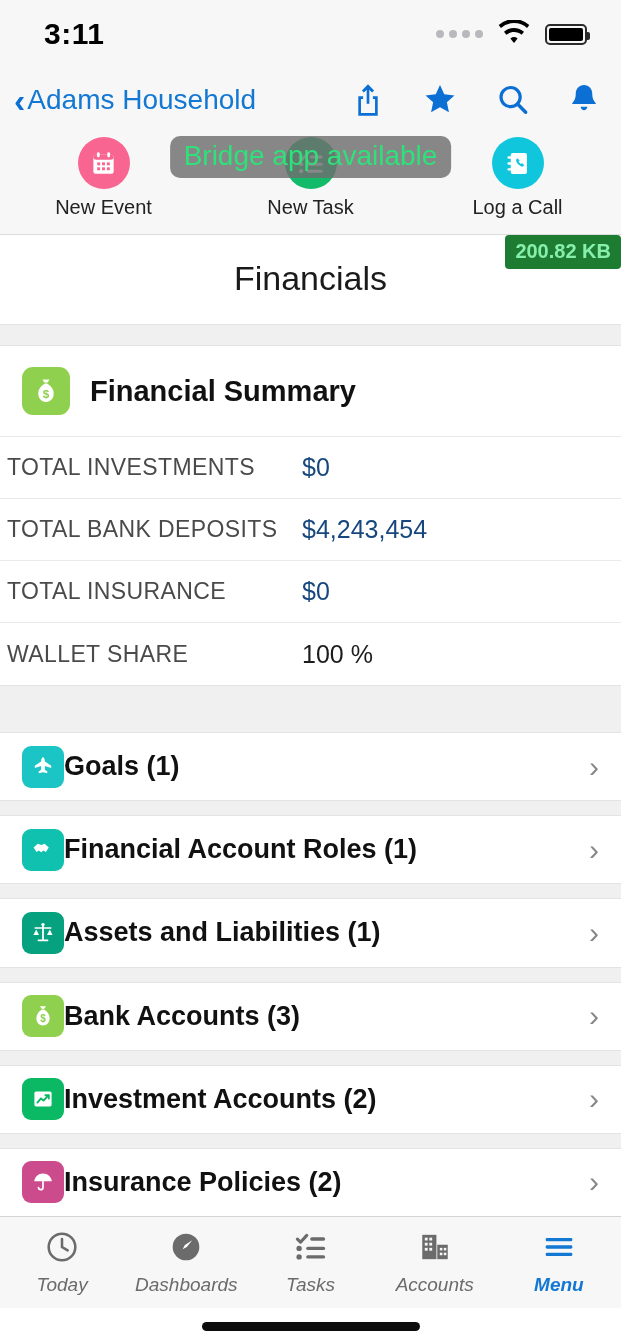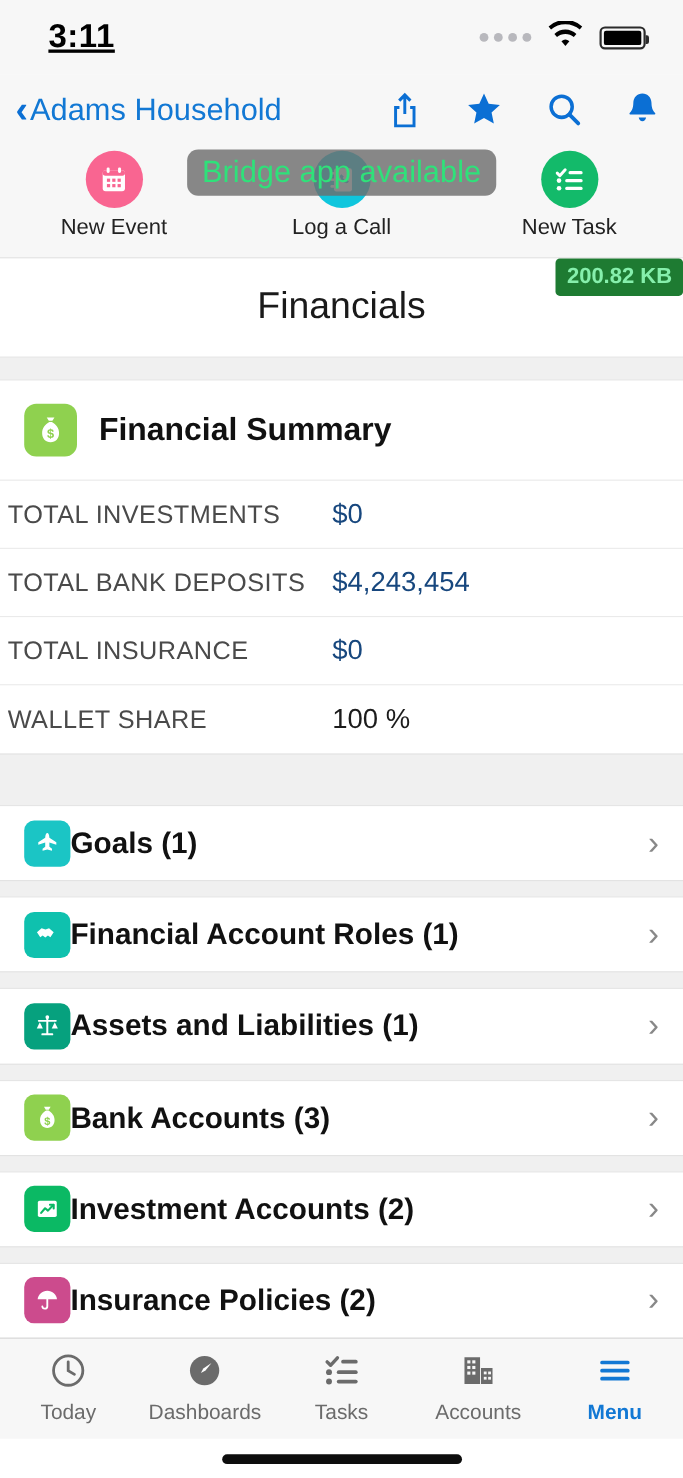--- a/index.html
+++ b/index.html
@@ -8,21 +8,21 @@
     font-family: "Liberation Sans", sans-serif;
     background: #ffffff;
     overflow: hidden;
   }
   #phone { position: relative; width: 621px; height: 1344px; background: #fff; display: flex; flex-direction: column; }
 
   
   .statusbar {
     height: 68px; background: #f7f7f7;
     display: flex; align-items: center; justify-content: space-between;
-    padding: 0 34px 0 44px; flex: none; text-decoration: underline;
+    padding: 0 34px 0 44px; flex: none;
   }
   .clock { font-size: 30px; font-weight: 600; color: #000; letter-spacing: .5px; }
   .status-right { display: flex; align-items: center; gap: 14px; }
   .dots { display: flex; gap: 5px; align-items: center; }
   .dots i { width: 8px; height: 8px; border-radius: 50%; background: #b8b8bd; display: block; }
   .batt { width: 42px; height: 21px; border: 2px solid #2b2b2b; border-radius: 5px; position: relative; padding: 2px; }
   .batt::after { content: ""; position: absolute; right: -5px; top: 6px; width: 3px; height: 8px; background: #2b2b2b; border-radius: 0 2px 2px 0; }
   .batt i { display: block; width: 100%; height: 100%; background: #000; border-radius: 2px; }
 
   
@@ -85,21 +85,21 @@
     display: flex; align-items: center; 
     height: 70px; padding: 0 22px; background: #fff; cursor: pointer;
   }
   .rrow .tile { width: 42px; height: 42px; border-radius: 9px; }
   .rrow .rlabel { font-size: 27px; font-weight: 700; color: #111; }
   .rrow .arrow { margin-left: auto; color: #888; font-size: 30px; font-weight: 400; line-height: 1; }
 
   
   .tabbar {
     margin-top: auto; height: 92px; background: #f7f7f7; border-top: 1px solid #d4d4d4;
-    display: flex; align-items: center; flex: none;
+    display: flex; align-items: center; flex: none; font-style: italic;
   }
   .tab { flex: 1; display: flex; flex-direction: column; align-items: center; gap: 6px; cursor: pointer; }
   .tab .tlbl { font-size: 19px; color: #6b6b6b; }
   .tab.active .tlbl { color: #1278d4; font-weight: 700; }
   .homebar { height: 36px; background: #fff; display: flex; align-items: center; justify-content: center; flex: none; }
   .homebar i { display: block; width: 218px; height: 9px; border-radius: 5px; background: #0d0d0d; }
 </style>
 </head>
 <body>
 
@@ -173,47 +173,47 @@
               <rect x="15" y="11" width="2.6" height="2.6"></rect>
               <rect x="6.4" y="15.4" width="2.6" height="2.6"></rect>
               <rect x="10.7" y="15.4" width="2.6" height="2.6"></rect>
               <rect x="15" y="15.4" width="2.6" height="2.6"></rect>
             </g>
           </svg>
       </span>
       <span class="lbl">New Event</span>
     </div>
     <div class="action">
-      <span class="bubble" style="background:#0fc6dd">
-        <svg width="27" height="27" viewBox="0 0 24 24">
-            <rect x="6" y="2.6" width="14.4" height="18.8" rx="1.8" fill="#fff"></rect>
-            <g fill="#fff">
-              <rect x="3" y="5.6" width="4" height="2.1" rx="1"></rect>
-              <rect x="3" y="10.9" width="4" height="2.1" rx="1"></rect>
-              <rect x="3" y="16.2" width="4" height="2.1" rx="1"></rect>
-            </g>
-            <path d="M11.2 8.1c-.5.5-.6 1.3-.2 2.2.7 1.8 2.3 3.4 4.1 4.1.9.4 1.7.3 2.2-.2l.7-.7-2-2-.9.9c-.8-.4-1.7-1.3-2.1-2.1l.9-.9-2-2-.7.7z" fill="#0fc6dd"></path>
-          </svg>
-      </span>
-      <span class="lbl">Log a Call</span>
-    </div>
-    <div class="action">
       <span class="bubble" style="background:#13ba6a">
         <svg width="28" height="28" viewBox="0 0 24 24">
             <path d="M2.2 7.2l2 2 4.2-4.6" fill="none" stroke="#fff" stroke-width="2.3" stroke-linecap="round" stroke-linejoin="round"></path>
             <g fill="#fff">
               <rect x="11" y="5.6" width="11" height="2.5" rx="1.2"></rect>
               <circle cx="3.6" cy="13" r="1.8"></circle>
               <rect x="8.4" y="11.8" width="13.6" height="2.5" rx="1.2"></rect>
               <circle cx="3.6" cy="19" r="1.8"></circle>
               <rect x="8.4" y="17.8" width="13.6" height="2.5" rx="1.2"></rect>
             </g>
           </svg>
       </span>
       <span class="lbl">New Task</span>
+    </div>
+    <div class="action">
+      <span class="bubble" style="background:#0fc6dd">
+        <svg width="27" height="27" viewBox="0 0 24 24">
+            <rect x="6" y="2.6" width="14.4" height="18.8" rx="1.8" fill="#fff"></rect>
+            <g fill="#fff">
+              <rect x="3" y="5.6" width="4" height="2.1" rx="1"></rect>
+              <rect x="3" y="10.9" width="4" height="2.1" rx="1"></rect>
+              <rect x="3" y="16.2" width="4" height="2.1" rx="1"></rect>
+            </g>
+            <path d="M11.2 8.1c-.5.5-.6 1.3-.2 2.2.7 1.8 2.3 3.4 4.1 4.1.9.4 1.7.3 2.2-.2l.7-.7-2-2-.9.9c-.8-.4-1.7-1.3-2.1-2.1l.9-.9-2-2-.7.7z" fill="#0fc6dd"></path>
+          </svg>
+      </span>
+      <span class="lbl">Log a Call</span>
     </div>
     <div class="toast">Bridge app available</div>
   </div>
 
   <div class="page-title-wrap">
     <div class="page-title">Financials</div>
     <div class="kb-badge">200.82 KB</div>
   </div>
 
   <div class="band tall"></div>

